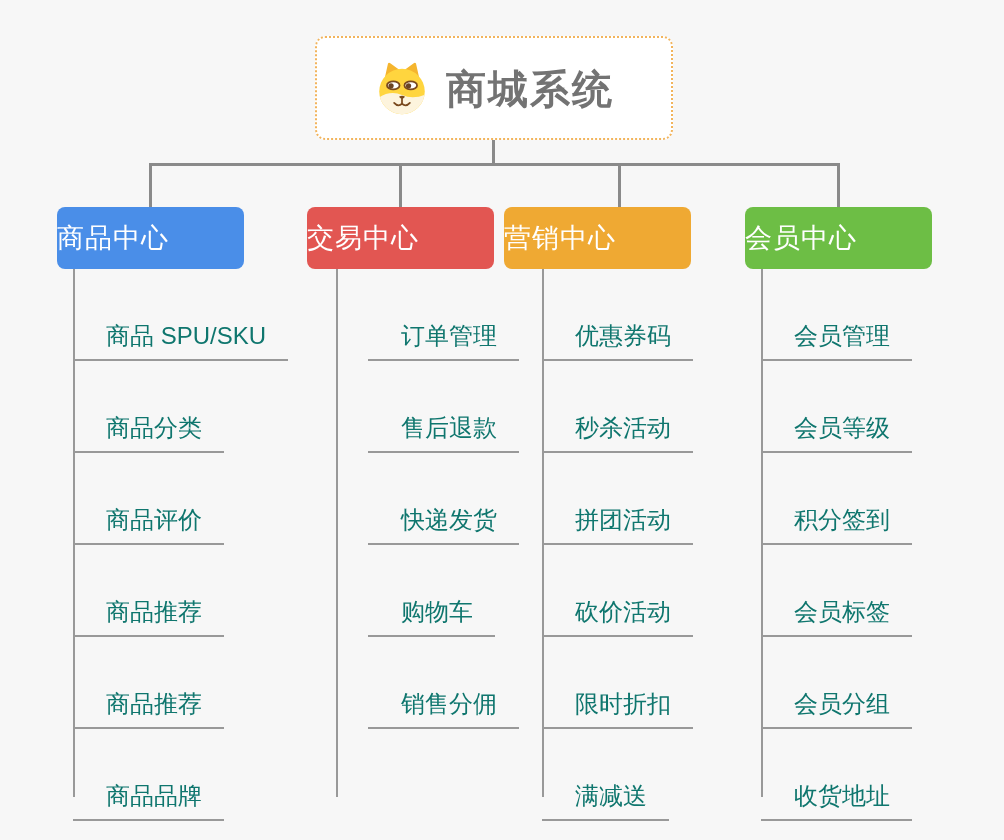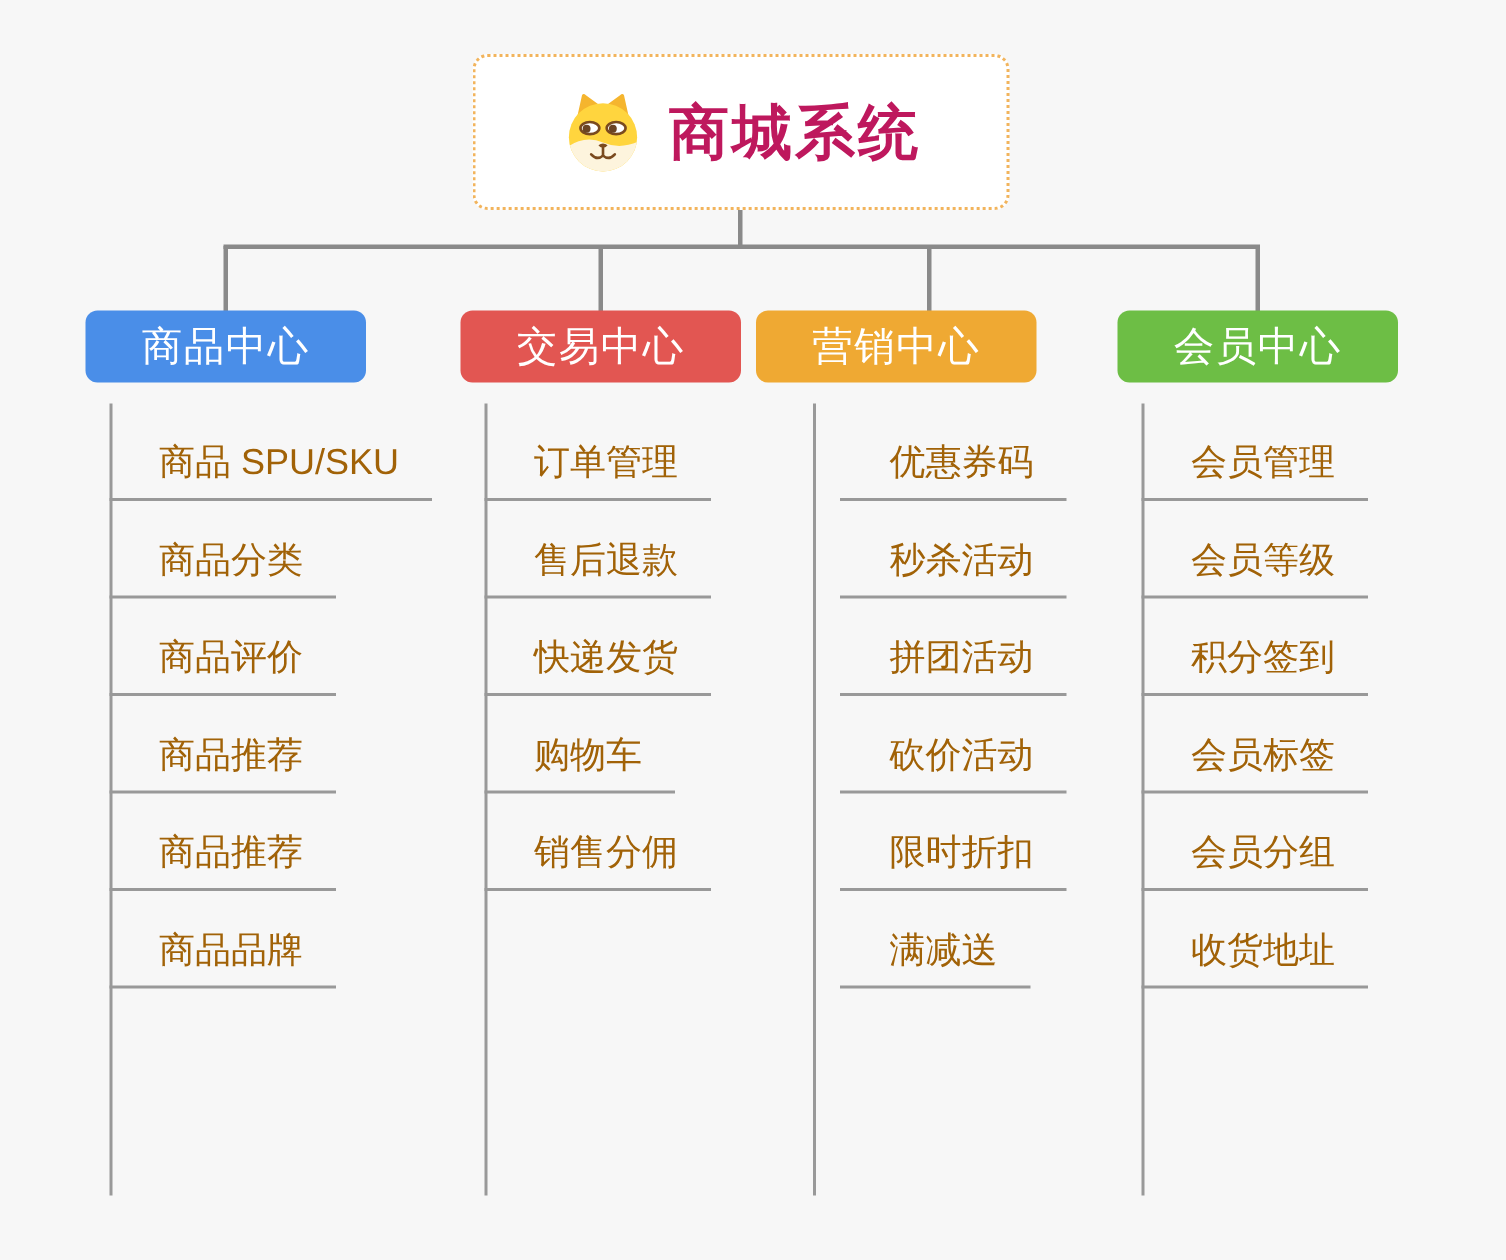--- a/index.html
+++ b/index.html
@@ -22,50 +22,50 @@
   .conn-drop.d3{left:837px;}
 
   
   .root-node{
     position:absolute;left:315px;top:36px;width:358px;height:104px;
     background:#ffffff;border:2px dotted #f2b45c;border-radius:10px;
     box-sizing:border-box;
     display:flex;align-items:center;justify-content:center;gap:16px;
   }
   .root-title{
-    font-size:40px;font-weight:600;color:#be185d;letter-spacing:2px;
+    font-size:40px;font-weight:600;color:#737373;letter-spacing:2px;
     line-height:1;padding-top:2px;
   }
   .doge{width:56px;height:56px;flex:0 0 auto;}
 
   
   .branch-box{
-    position:absolute;top:207px;width:187px;height:48px;
+    position:absolute;top:207px;width:187px;height:62px;
     border-radius:8px;
-    display:flex;align-items:center;justify-content:center;
+    display:flex;align-items:center;justify-content:flex-start;
     color:#ffffff;font-size:27px;letter-spacing:1px;
   }
   .branch-box.b0{left:57px;}
   .branch-box.b1{left:307px;}
   .branch-box.b2{left:504px;}
   .branch-box.b3{left:745px;}
 
   
   .children{position:absolute;top:269px;}
   .children.c0{left:73px;}
-  .children.c1{left:323px;}
-  .children.c2{left:542px;padding-left:18px;}
+  .children.c1{left:336px;padding-left:32px;}
+  .children.c2{left:542px;}
   .children.c3{left:761px;}
   .vline{position:absolute;left:0;top:0;width:2px;height:528px;background:#999;}
   .node{
-    box-sizing:border-box;height:65px;width:fit-content;
+    box-sizing:border-box;height:92px;width:fit-content;
     display:flex;align-items:flex-end;
     padding:0 22px 8px 33px;
     border-bottom:2px solid #999;
-    font-size:24px;color:#a16207;white-space:nowrap;line-height:1.25;
+    font-size:24px;color:#0f766e;white-space:nowrap;line-height:1.25;
   }
 </style>
 </head>
 <body>
 
 <div class="canvas">
 
   <div class="conn conn-root-stub"></div>
   <div class="conn conn-rail"></div>
   <div class="conn conn-drop d0"></div>

